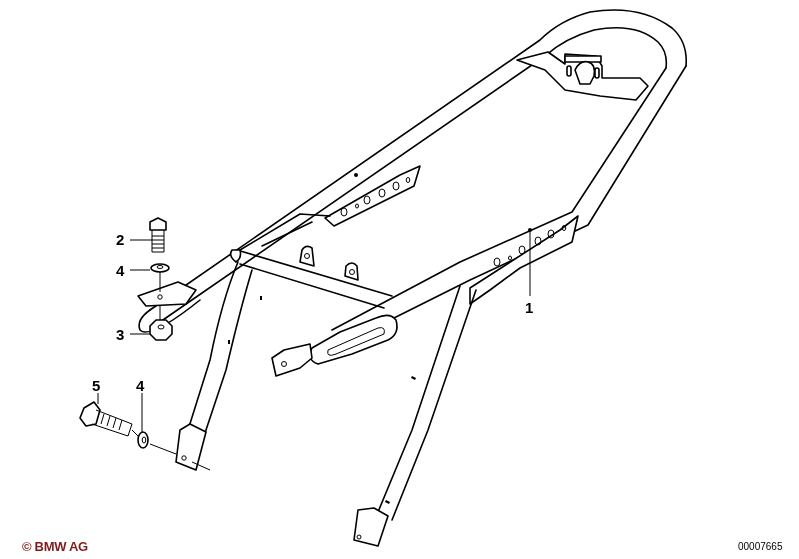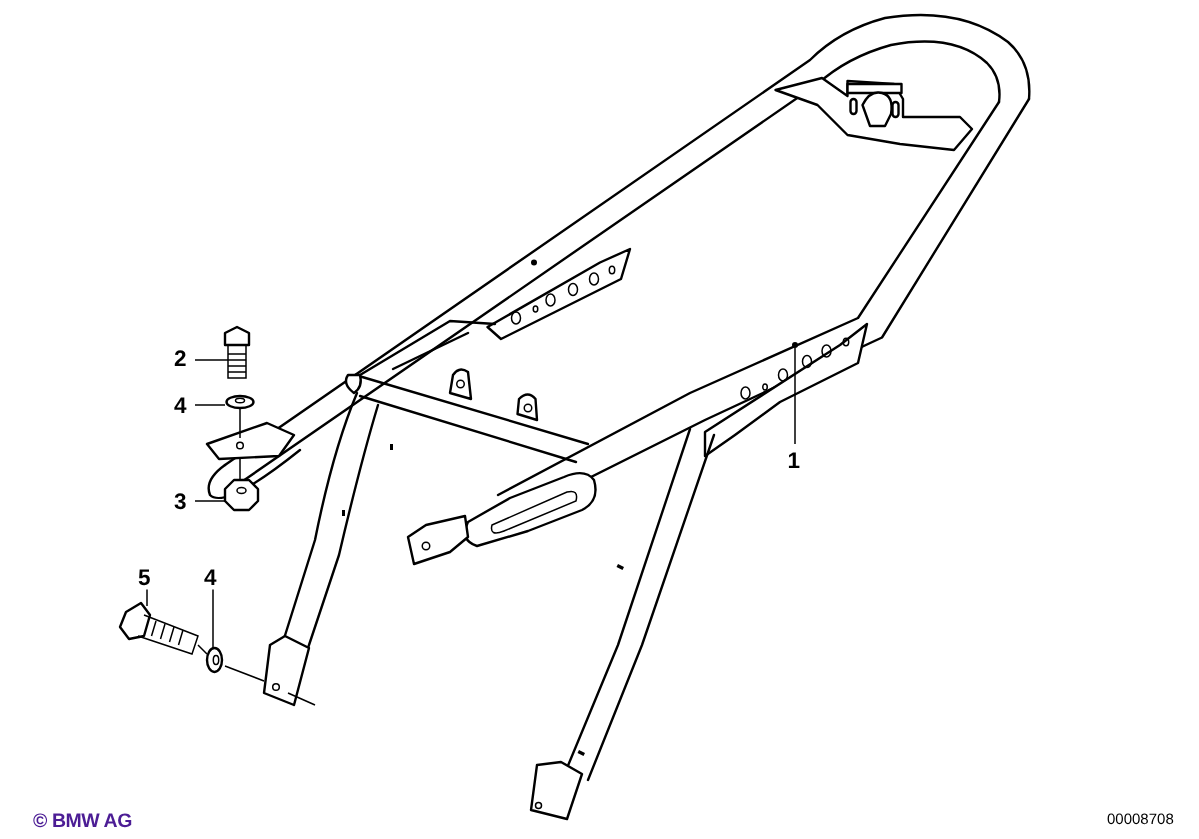--- a/index.html
+++ b/index.html
@@ -2,21 +2,21 @@
 <html><head>
 <meta charset="utf-8">
 <style>
   html, body { margin: 0; padding: 0; background: #ffffff; }
   body { width: 799px; height: 559px; position: relative; overflow: hidden;
          font-family: "Liberation Sans", sans-serif; }
   #diagram { position: absolute; left: 0; top: 0; width: 799px; height: 559px; }
   .callout { position: absolute; font-weight: bold; font-size: 15px; color: #000;
              font-family: "Liberation Sans", sans-serif; line-height: 1; }
   .footer-left { position: absolute; left: 22px; top: 539px; font-size: 13px;
-                 font-weight: bold; letter-spacing: -0.3px; color: #4c1d95;
+                 font-weight: bold; letter-spacing: -0.3px; color: #7f1d1d;
                  font-family: "Liberation Sans", sans-serif; }
   .footer-right { position: absolute; left: 738px; top: 541px; font-size: 10px;
                   color: #000; font-family: "Liberation Sans", sans-serif; }
   svg .s { fill: none; stroke: #000; stroke-width: 1.6; stroke-linecap: round; stroke-linejoin: round; }
   svg .t { fill: none; stroke: #000; stroke-width: 1; }
   svg .w { fill: #fff; stroke: #000; stroke-width: 1.6; stroke-linejoin: round; }
   svg .f { fill: #000; }
 </style>
 </head>
 <body>
@@ -127,13 +127,13 @@
 </svg>
 
 <span class="callout" style="left:116px; top:232px;">2</span>
 <span class="callout" style="left:116px; top:263px;">4</span>
 <span class="callout" style="left:116px; top:327px;">3</span>
 <span class="callout" style="left:92px; top:378px;">5</span>
 <span class="callout" style="left:136px; top:378px;">4</span>
 <span class="callout" style="left:525px; top:300px;">1</span>
 
 <span class="footer-left">© BMW AG</span>
-<span class="footer-right">00008708</span>
+<span class="footer-right">00007665</span>
 
 </body></html>

